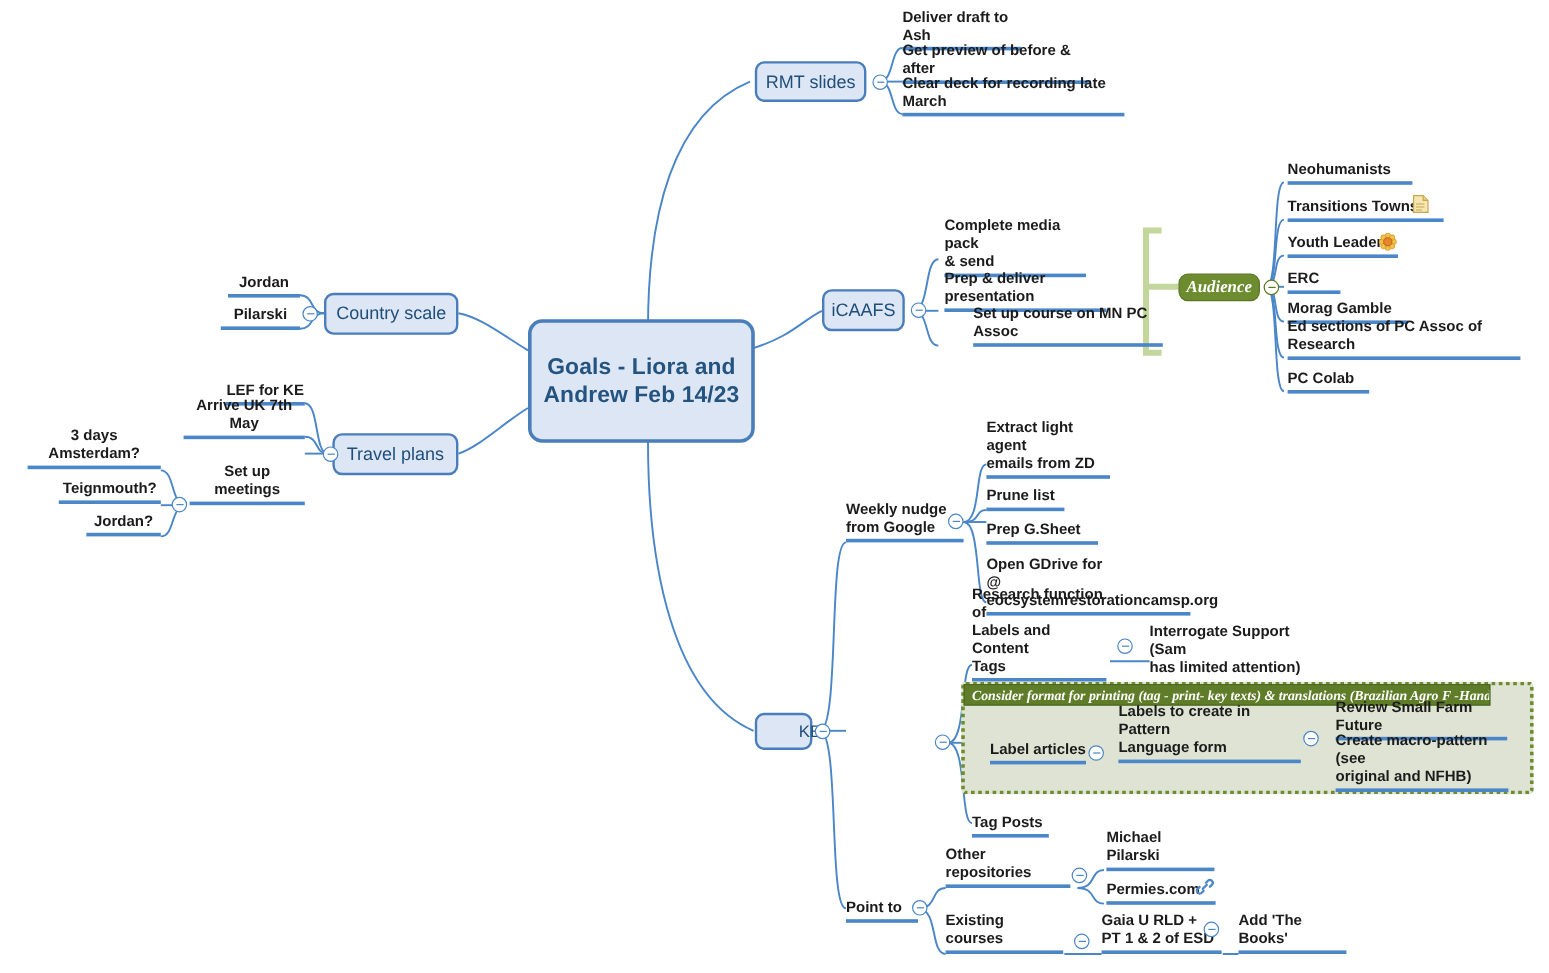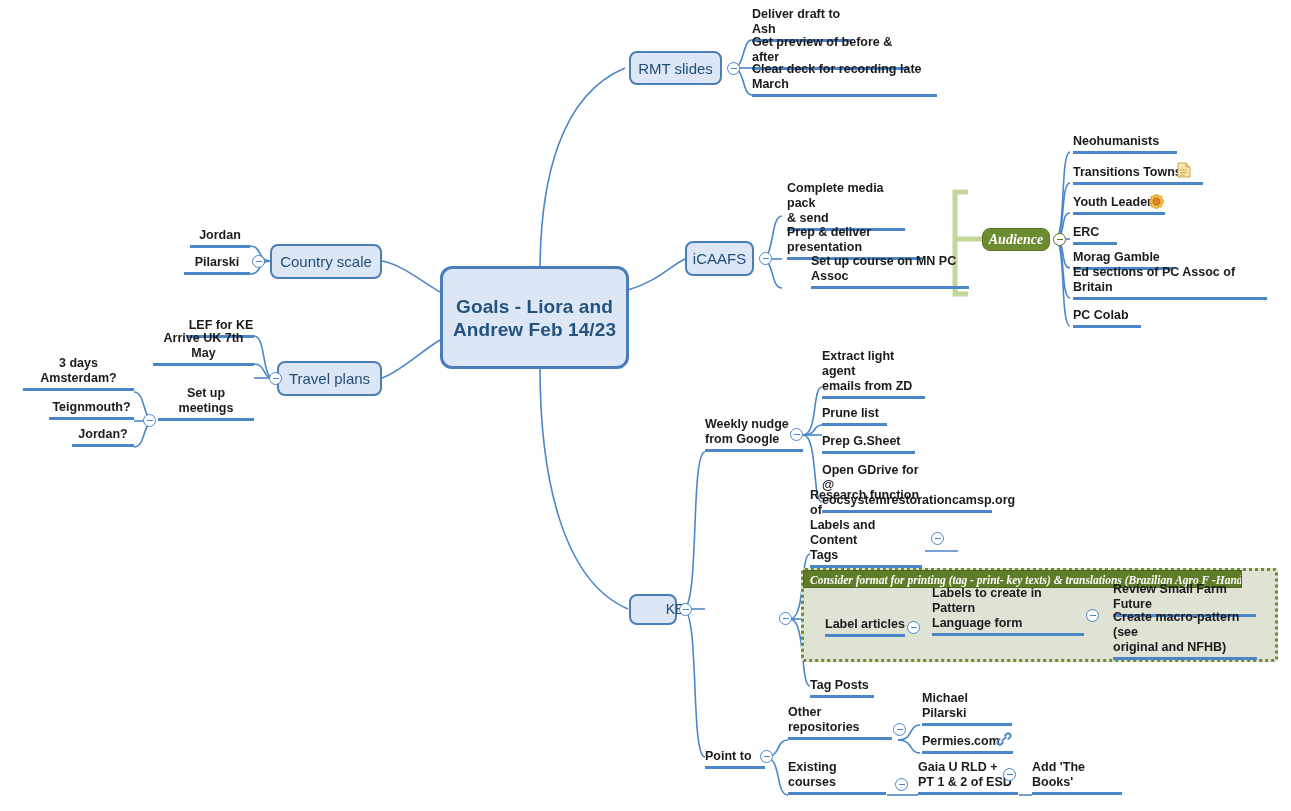--- a/index.html
+++ b/index.html
@@ -337,21 +337,21 @@
     </svg>
   </div>
 
   <div class="u-node lft" style="left:1073px;top:225px;width:44px;height:20px;">
     <span class="txt">ERC</span>
   </div>
   <div class="u-node lft" style="left:1073px;top:250px;width:100px;height:20px;">
     <span class="txt">Morag Gamble</span>
   </div>
   <div class="u-node lft" style="left:1073px;top:280px;width:194px;height:20px;">
-    <span class="txt">Ed sections of PC Assoc of Britain</span>
+    <span class="txt">Ed sections of PC Assoc of Research</span>
   </div>
   <div class="u-node lft" style="left:1073px;top:308px;width:68px;height:20px;">
     <span class="txt">PC Colab</span>
   </div>
 
   <div class="box-node small" style="left:629px;top:594px;width:45px;height:31px;padding-left:44px;">
     <span>KE</span>
   </div>
   <div class="toggle" style="left:679px;top:603px;"></div>
 
@@ -381,20 +381,24 @@
     <span class="txt">Edit articles</span>
   </div>
   <div class="toggle" style="left:779px;top:612px;"></div>
 
   <div class="u-node lft" style="left:810px;top:518px;width:112px;height:50px;">
     <span class="txt">Research function of
 Labels and Content
 Tags</span>
   </div>
   <div class="toggle" style="left:931px;top:532px;"></div>
+  <div class="u-node lft" style="left:958px;top:531px;width:130px;height:35px;border-bottom:none;">
+    <span class="txt">Interrogate Support (Sam
+has limited attention)</span>
+  </div>
 
   <div class="boundary" style="left:801px;top:568px;width:477px;height:94px;"></div>
   <div class="boundary-title" style="left:803px;top:570px;width:439px;height:18px;">Consider format for printing (tag - print-  key texts)  &amp; translations (Brazilian Agro F -Handbook)</div>
 
   <div class="u-node lft" style="left:825px;top:617px;width:80px;height:20px;">
     <span class="txt">Label articles</span>
   </div>
   <div class="toggle" style="left:907px;top:621px;"></div>
 
   <div class="u-node lft" style="left:932px;top:601px;width:152px;height:35px;">

